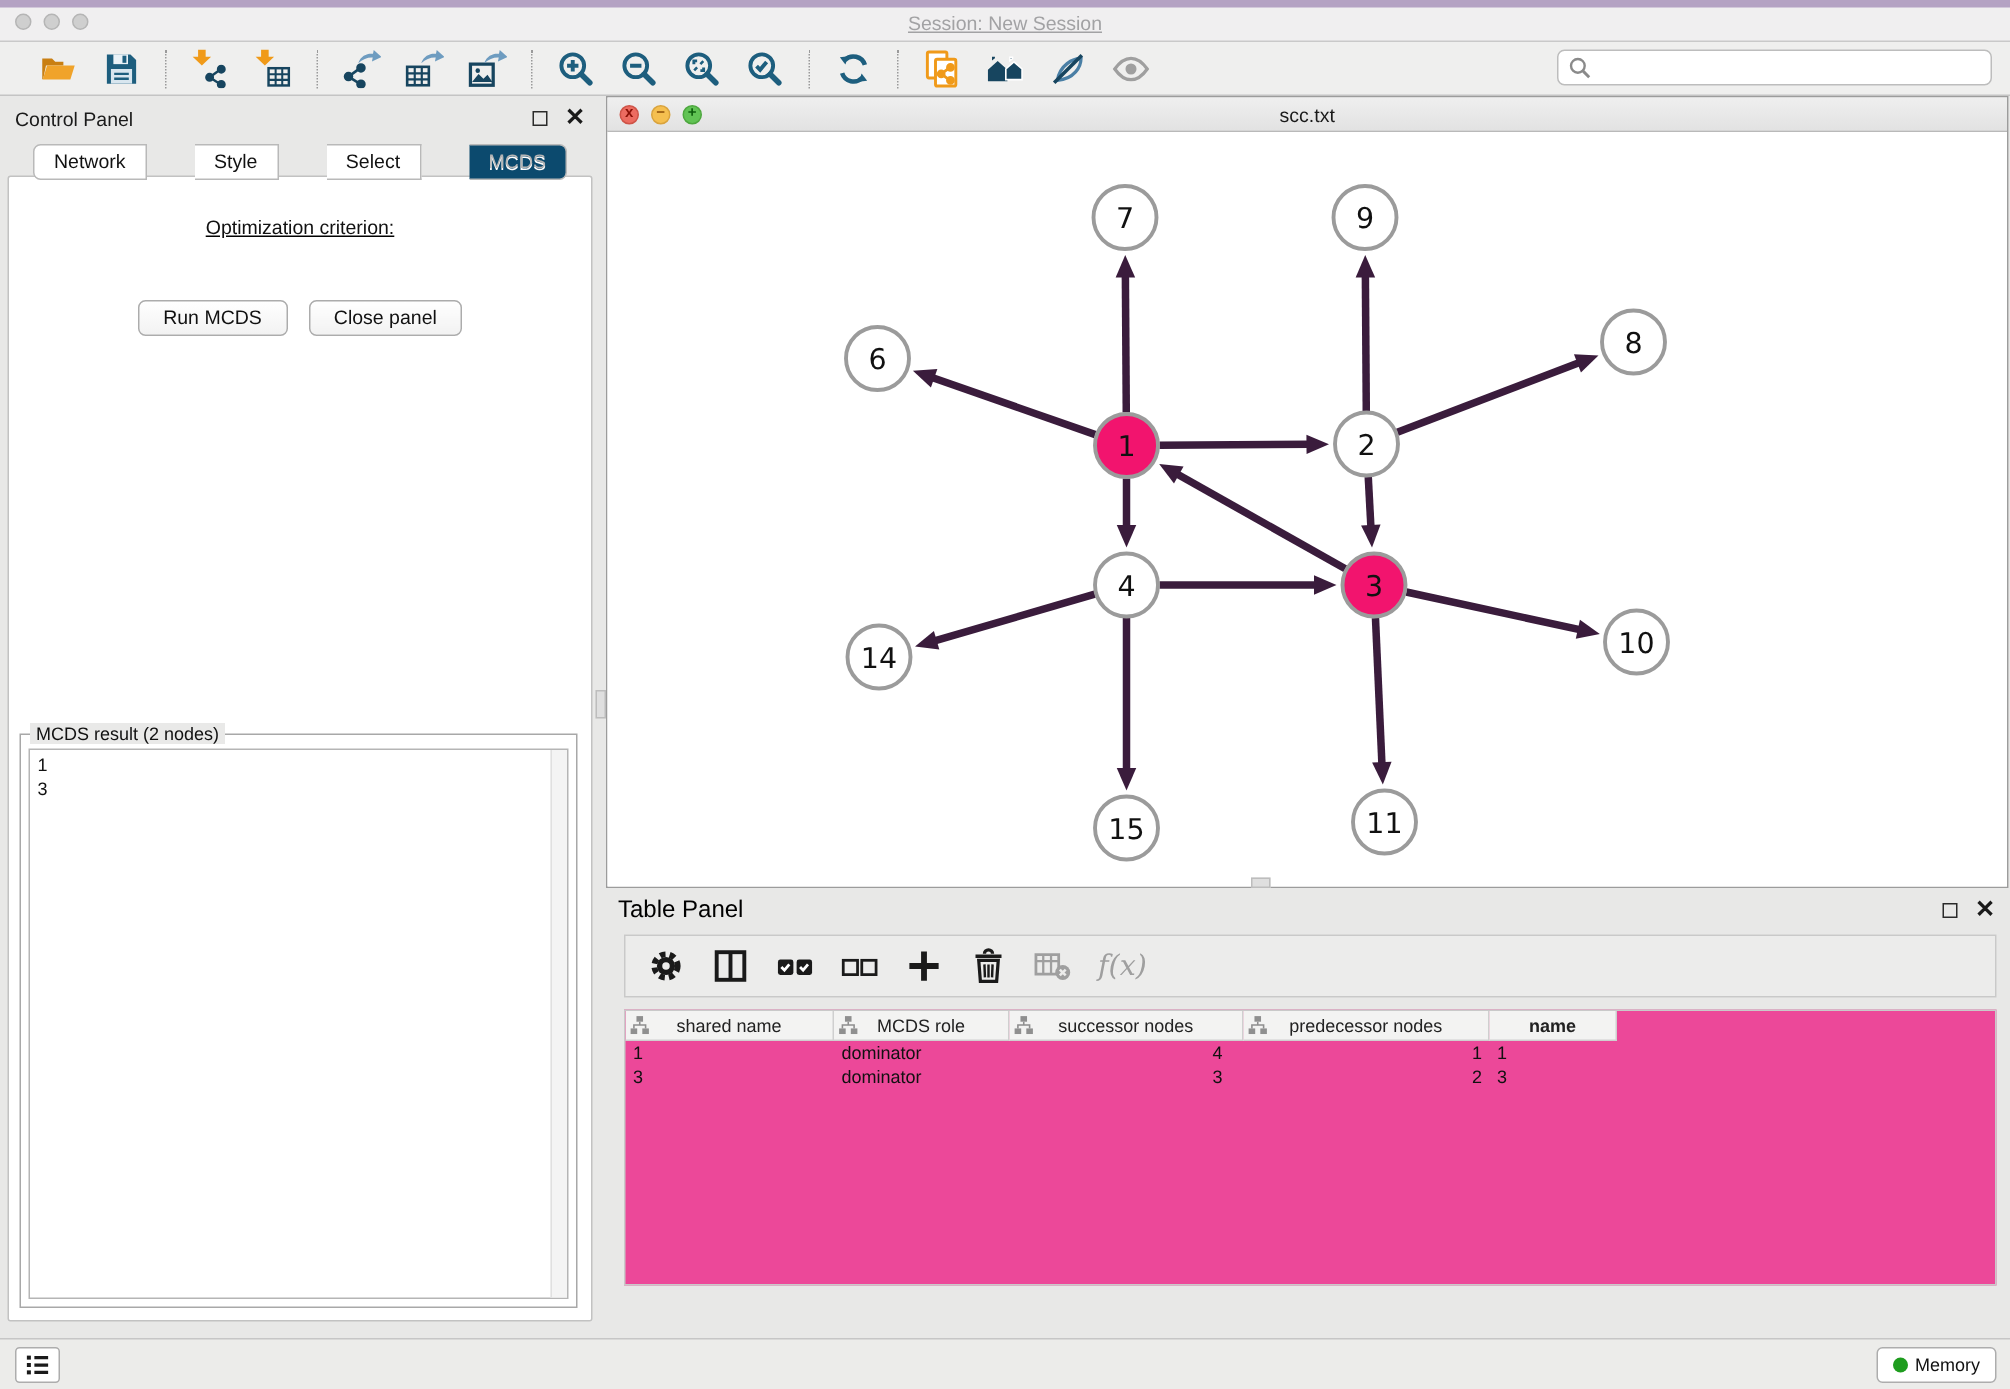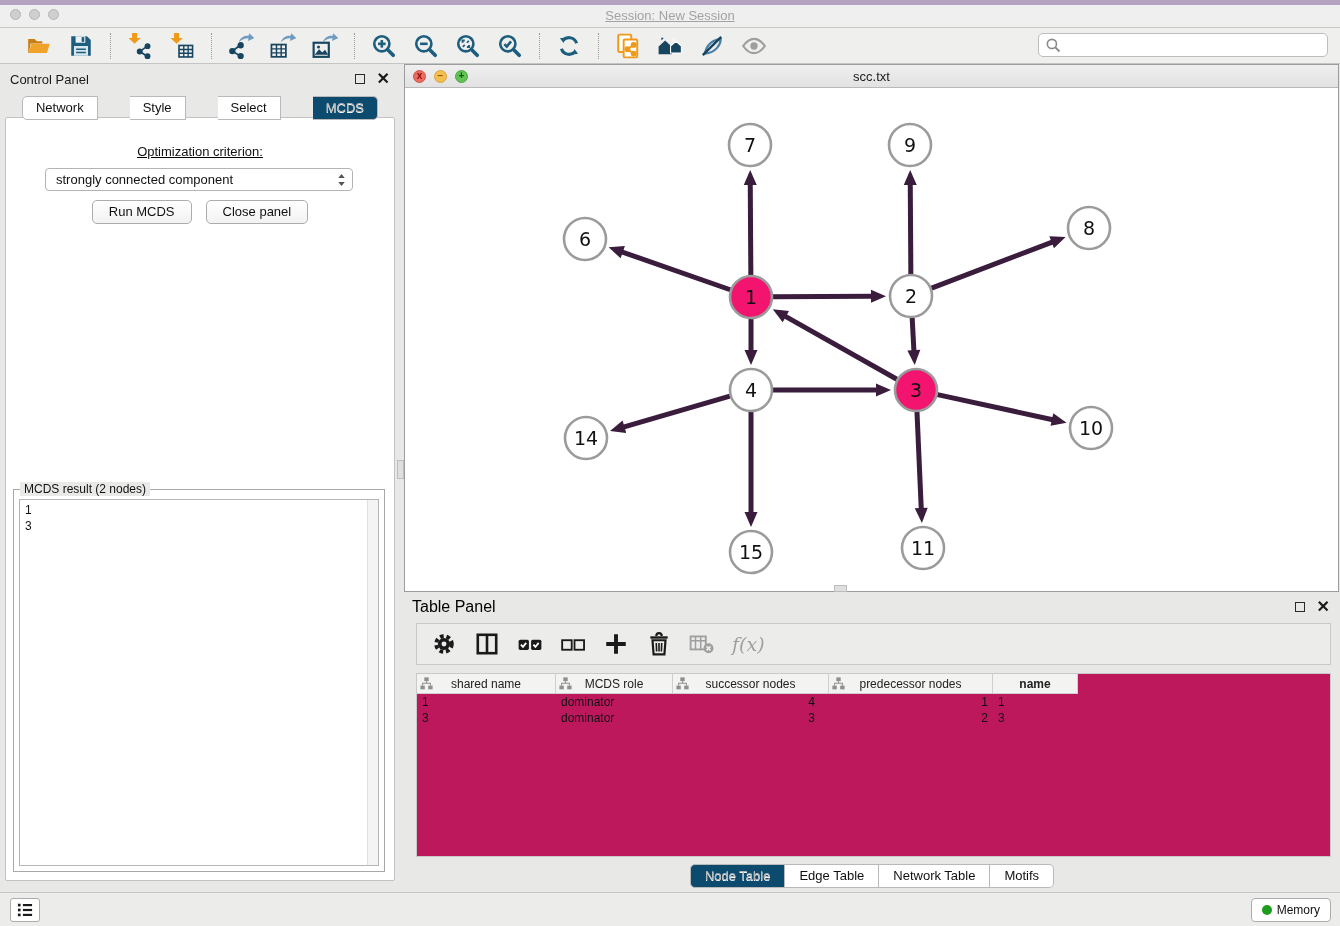--- a/index.html
+++ b/index.html
@@ -82,21 +82,21 @@
   .split-handle-h { position:absolute; left:834px; top:585px; width:13px; height:7px;
     background:#DFDFDF; border:1px solid #BDBDBD; }
 
   
   .table-panel { position:absolute; left:404px; top:592px; width:936px; height:300px; background:#E8E8E7; }
   .tp-toolbar { position:absolute; left:12px; right:9px; top:31px; height:42px;
     background:#ECECEB; border:1px solid #C9C9C9; display:flex; align-items:center; gap:17px; padding-left:14px; }
   .tp-btn { background:none; border:none; width:26px; height:26px; display:flex;
     align-items:center; justify-content:center; color:#1A1A1A; padding:0; }
   .fx-label { font-family:"DejaVu Serif", serif; font-style:italic; font-size:19px; }
-  .tp-table { position:absolute; left:12px; right:9px; top:81px; bottom:35px; background:#be185d;
+  .tp-table { position:absolute; left:12px; right:9px; top:81px; bottom:35px; background:#ec4899;
     border:1px solid #C9C9C9; overflow:hidden; }
   .thead { display:flex; height:20px; }
   .th { background:#F3F3F2; border-right:1px solid #CFCFCF; border-bottom:1px solid #CFCFCF;
     display:flex; align-items:center; font-size:12px; color:#222; position:relative; }
   .th .th-label { flex:1; text-align:center; padding:0 2px; }
   .th .tree-wrap { position:absolute; left:3px; top:3px; }
   .trow { display:flex; height:16px; font-size:12px; color:#111; }
   .td { padding:0 5px; overflow:hidden; white-space:nowrap; line-height:16px; }
   .tp-tabs { position:absolute; left:0; right:0; top:272px; display:flex; justify-content:center; }
   .tp-tabs .tab { padding:3px 14px 4px; }
@@ -418,26 +418,20 @@
     <span class="close-x">✕</span>
   </div>
   <div class="cp-tabs" id="cp-tabs">
       <button class="tab">Network</button>
       <button class="tab">Style</button>
       <button class="tab">Select</button>
       <button class="tab active">MCDS</button>
     </div>
   <div class="cp-body">
     <div class="opt-label">Optimization criterion:</div>
-    <div class="dropdown">
-      <span class="dd-label">strongly connected component</span>
-      <svg style="width:13px;height:20px">
-          <use href="#i-updown"></use>
-        </svg>
-    </div>
     <div class="btn-row">
       <button class="pbtn">Run MCDS</button>
       <button class="pbtn">Close panel</button>
     </div>
     <div class="result-group">
       <span class="result-legend">MCDS result (2 nodes)</span>
       <div class="result-text" id="result-text">
         <div>1</div>
           <div>3</div>
           <div class="result-scroll"></div>
@@ -608,26 +602,20 @@
         </div>
         <div class="trow">
           <div class="td" style="width: 139px; text-align: left;">3</div>
           <div class="td" style="width: 117px; text-align: left;">dominator</div>
           <div class="td" style="width: 156px; text-align: right; padding-right: 14px;">3</div>
           <div class="td" style="width: 164px; text-align: right;">2</div>
           <div class="td" style="width: 85px; text-align: left;">3</div>
         </div>
       </div>
   </div>
-  <div class="tp-tabs" id="tp-tabs">
-      <button class="tab active">Node Table</button>
-      <button class="tab">Edge Table</button>
-      <button class="tab">Network Table</button>
-      <button class="tab">Motifs</button>
-    </div>
 </div>
 
 <div class="statusbar">
   <button class="list-btn">
     <svg style="width:20px;height:20px">
         <use href="#i-list"></use>
       </svg>
   </button>
   <button class="memory-btn">
     <span class="mem-dot"></span>

